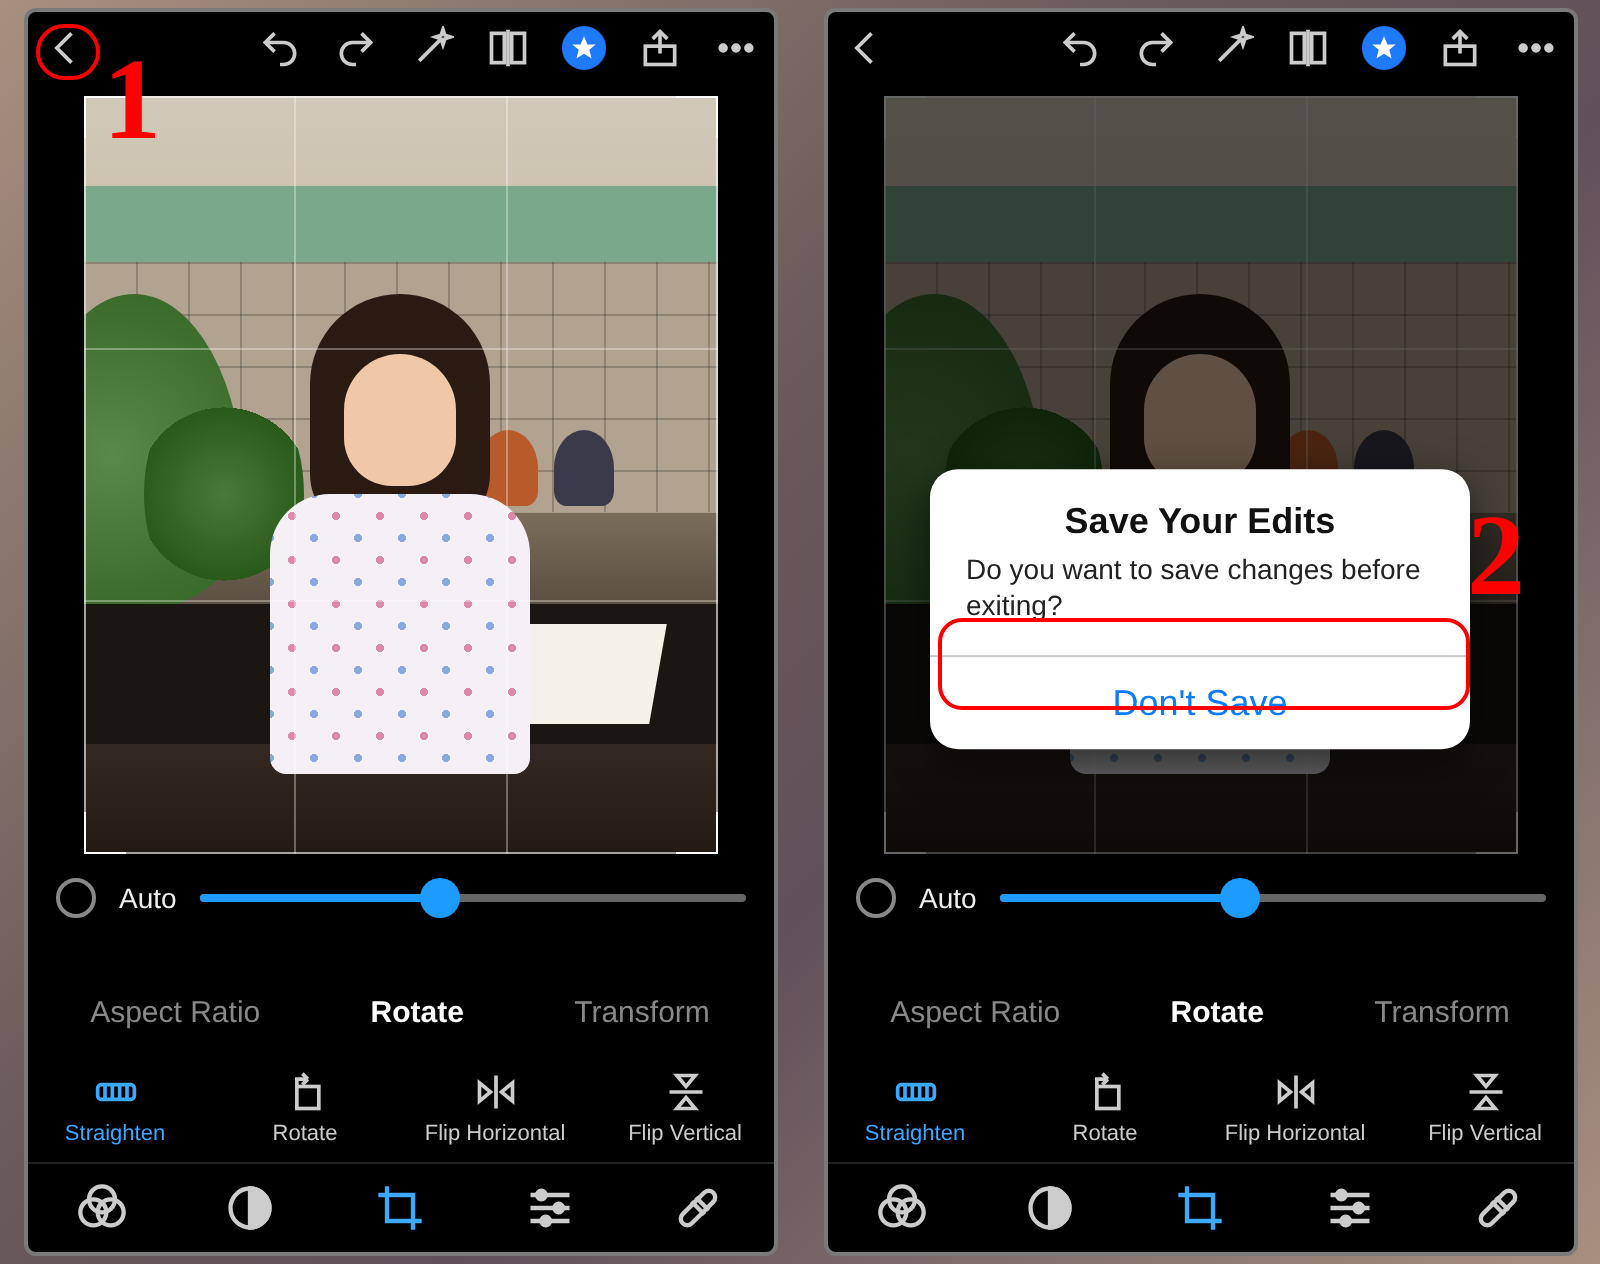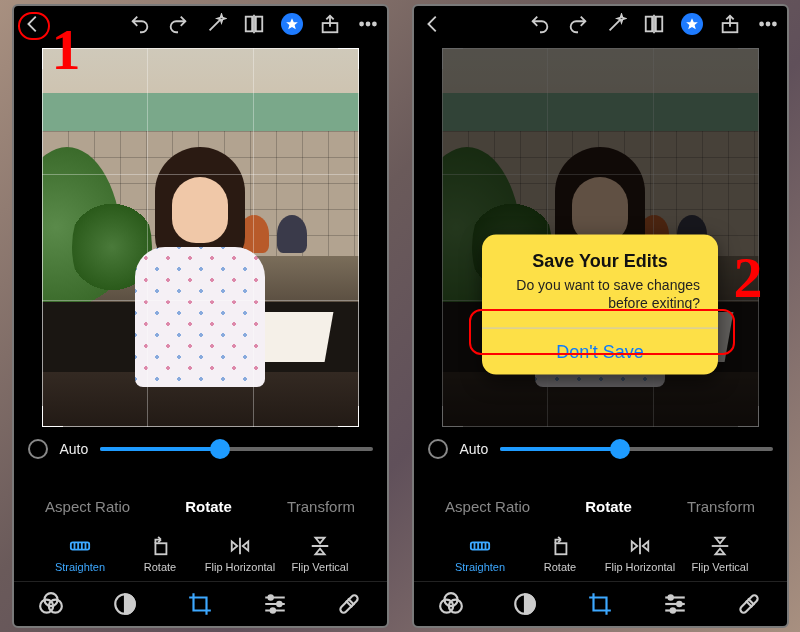--- a/index.html
+++ b/index.html
@@ -80,41 +80,41 @@
   .sliderrow .circ{width:16px;height:16px;border:2px solid #888;border-radius:50%;}
   .sliderrow .label{color:#eee;font-size:14px;}
   .track{flex:1;height:4px;background:#666;border-radius:2px;position:relative;}
   .track .prog{position:absolute;left:0;top:0;bottom:0;width:44%;background:#1e9bff;border-radius:2px;}
   .track .thumb{position:absolute;left:44%;top:50%;width:20px;height:20px;margin:-10px 0 0 -10px;background:#1e9bff;border-radius:50%;}
   
   .tabs{display:flex;justify-content:space-around;padding:2px 4px;height:32px;align-items:center;}
   .tabs .tab{color:#888;font-size:15px;margin-top:34px;}
   .tabs .tab.active{color:#fff;font-weight:600;}
   
-  .tools{display:flex;justify-content:center;align-items:flex-end;padding:6px 4px 8px 4px;height:60px;}
+  .tools{display:flex;justify-content:space-between;align-items:flex-end;padding:6px 4px 8px 4px;height:60px;}
   .tool{display:flex;flex-direction:column;align-items:center;gap:4px;color:#ccc;font-size:11px;width:80px;}
   .tool.active{color:#3da8ff;}
   .tool .ticon{width:26px;height:22px;}
   .tool .ticon svg{width:100%;height:100%;stroke:currentColor;fill:none;stroke-width:2;}
   .tool.active .ticon svg{stroke:#3da8ff;}
   
   .bottombar{height:44px;display:flex;justify-content:space-around;align-items:center;border-top:1px solid #222;}
   .bottombar .bicon{width:26px;height:26px;color:#ccc;}
   .bottombar .bicon.active{color:#3da8ff;}
   .bottombar .bicon svg{width:100%;height:100%;stroke:currentColor;fill:none;stroke-width:2;}
   
   .dim{position:absolute;inset:0;background:#0009;}
   
   .dialog{
     position:absolute;left:50%;top:50%;transform:translate(-50%,-58%);
-    width:236px;background:#fde047;border-radius:14px;overflow:hidden;
+    width:270px;background:#ffffff;border-radius:14px;overflow:hidden;
     box-shadow:0 6px 20px #0008;
   }
   .dialog .dtitle{font-weight:600;font-size:18px;text-align:center;padding:16px 14px 2px;color:#111;}
-  .dialog .dmsg{font-size:14px;text-align:right;color:#222;padding:2px 18px 16px;line-height:1.3;}
+  .dialog .dmsg{font-size:14px;text-align:left;color:#222;padding:2px 18px 16px;line-height:1.3;}
   .dialog .dbtn{height:46px;display:flex;align-items:center;justify-content:center;
     border-top:1px solid #c6c6c8;color:#0a7aff;font-size:18px;}
   .dialog .dbtn.bold{font-weight:600;}
   
   .anno{position:absolute;color:#ff0000;font-size:58px;font-weight:700;font-family:"Times New Roman",serif;pointer-events:none;}
   .ring{position:absolute;border:2px solid #ff0000;border-radius:14px;pointer-events:none;}
 </style>
 </head>
 <body>
 

